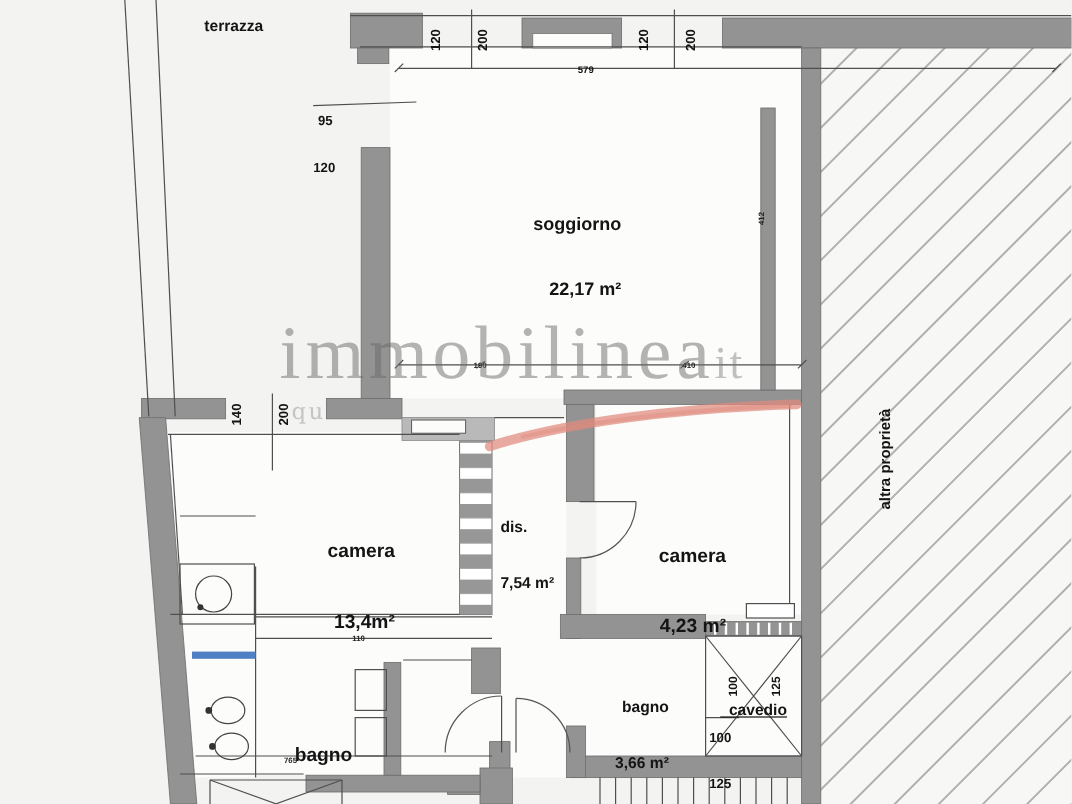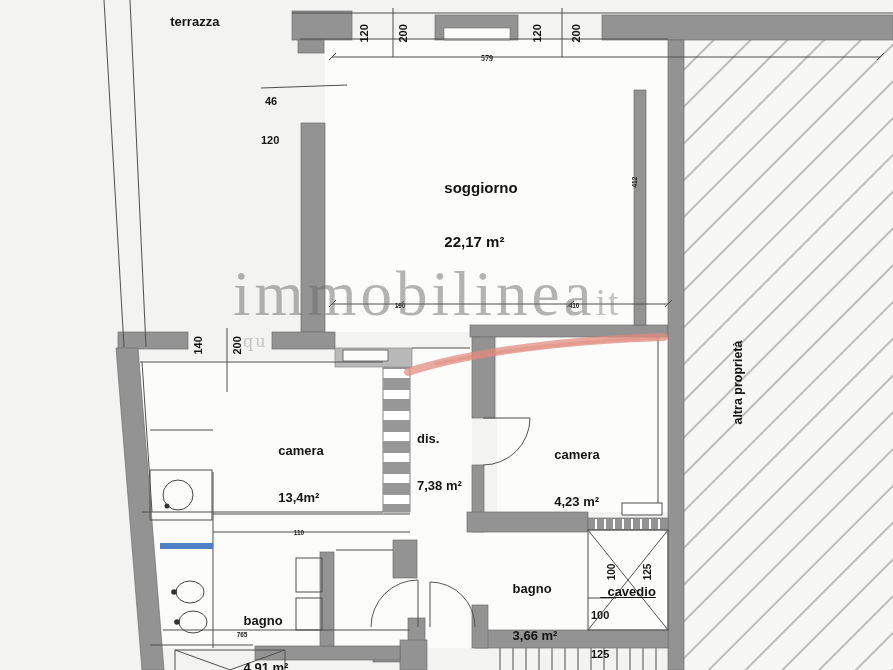--- a/index.html
+++ b/index.html
@@ -7,36 +7,36 @@
     position:relative;width:893px;height:670px;overflow:hidden;
     background:#f3f3f1;
     font-family:"Liberation Sans", sans-serif;
     padding-left:34px;
   }
   #stage svg{position:absolute;left:0;top:0;}
   .lbl{
     position:absolute;color:#141414;font-weight:bold;white-space:pre;
     line-height:1.22;z-index:5;
   }
-  .ctr{transform:translateX(-50%);text-align:left;}
+  .ctr{transform:translateX(-50%);text-align:right;}
   .rot{transform:rotate(-90deg);text-align:center;}
   .sz15{font-size:15px;}
-  .sz14{font-size:13px;}
+  .sz14{font-size:16px;}
   .sz13{font-size:13px;}
   .dim{font-size:11px;line-height:1.18;}
   .tiny{font-size:6.5px;font-weight:bold;color:#222;}
   #watermark{
     position:absolute;left:233px;top:258px;z-index:6;
     font-family:Liberation Serif, serif;font-size:63px;font-weight:normal;
     color:rgba(105,105,105,0.5);letter-spacing:4px;white-space:nowrap;
   }
   #watermark .tld{font-size:38px;letter-spacing:2px;color:rgba(120,120,120,0.45);}
   #wm-sub{
     position:absolute;left:243px;top:332px;z-index:6;
-    font-family:"DejaVu Serif", serif;font-size:16px;
+    font-family:"DejaVu Serif", serif;font-size:19px;
     color:rgba(150,150,150,0.5);letter-spacing:2px;
   }
   #lbl-altra{width:120px;height:16px;left:664px;top:378px;font-size:12.5px;z-index:4;}
   #dim-88{letter-spacing:7px;font-size:12px;}
 </style>
 </head>
 <body>
 
 <div id="stage">
 
@@ -179,21 +179,21 @@
   <div>22,17 m²</div>
 </div>
 
 <div class="lbl ctr sz14" style="left:301px;top:411px;">
   <div>camera</div>
   <div>13,4m²</div>
 </div>
 
 <div class="lbl sz13" style="left:417px;top:399px;">
   <div>dis.</div>
-  <div>7,38 m²</div>
+  <div>7,54 m²</div>
 </div>
 
 <div class="lbl ctr sz14" style="left:577px;top:415px;">
   <div>camera</div>
   <div>4,23 m²</div>
 </div>
 
 <div class="lbl ctr sz14" style="left:266px;top:581px;">
   <div>bagno</div>
   <div>4,91 m²</div>
@@ -206,40 +206,40 @@
 
 <div class="lbl ctr sz13" style="left:628px;top:568px;text-decoration:underline;">
   <span>cavedio</span>
 </div>
 
 <div id="lbl-altra" class="lbl rot">
   <span>altra proprietà</span>
 </div>
 
 <div class="lbl dim" style="left:265px;top:69px;">
-  <div>46</div>
+  <div>95</div>
   <div style="margin-left:-4px;">120</div>
 </div>
 
 <div class="lbl dim rot" style="left:202px;top:300px;">
   <div>140</div>
   <div>200</div>
 </div>
 
 <div class="lbl dim rot" style="left:368px;top:-12px;">
   <div>120</div>
   <div>200</div>
 </div>
 
 <div class="lbl dim rot" style="left:541px;top:-12px;">
   <div>120</div>
   <div>200</div>
 </div>
 
-<div class="lbl" style="left:477px;top:44px;font-size:8px;font-family:Liberation Serif, serif;">
+<div class="lbl" style="left:477px;top:44px;font-size:8px;">
   <span>579</span>
 </div>
 
 <div class="lbl tiny" style="left:391px;top:294px;">
   <span>190</span>
 </div>
 <div class="lbl tiny" style="left:565px;top:294px;">
   <span>410</span>
 </div>
 <div class="lbl tiny rot" style="left:624px;top:176px;">

